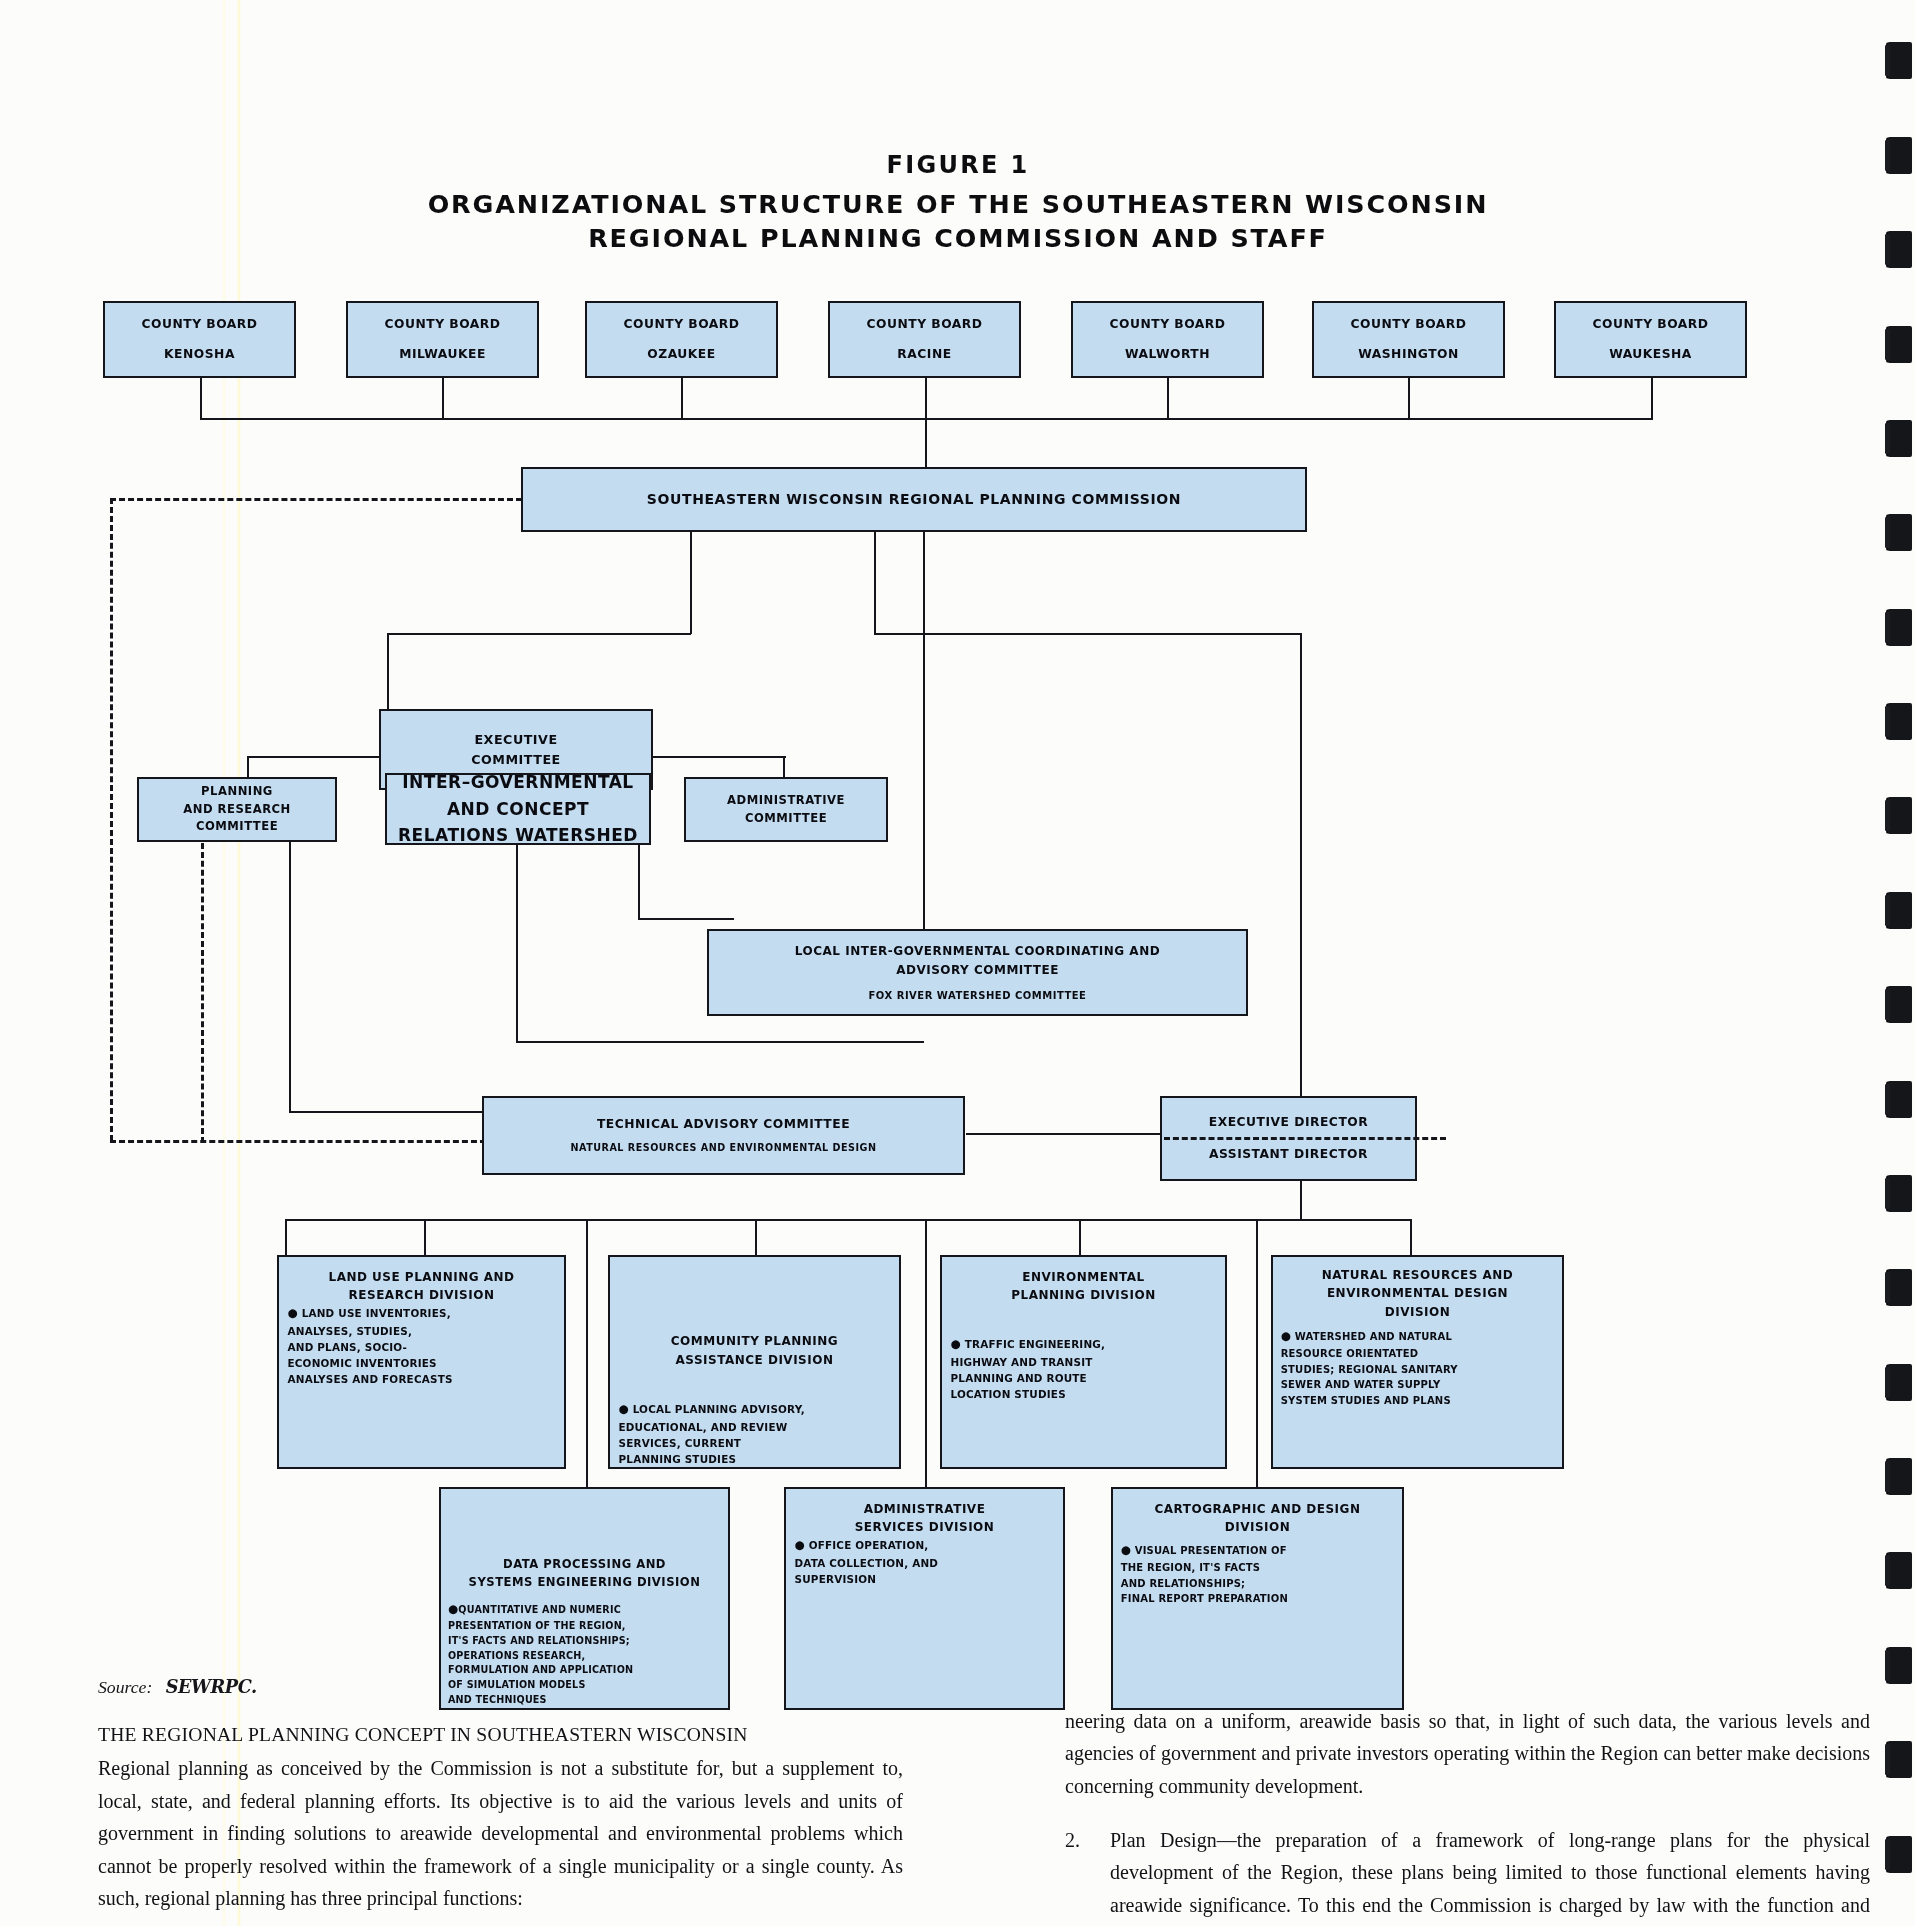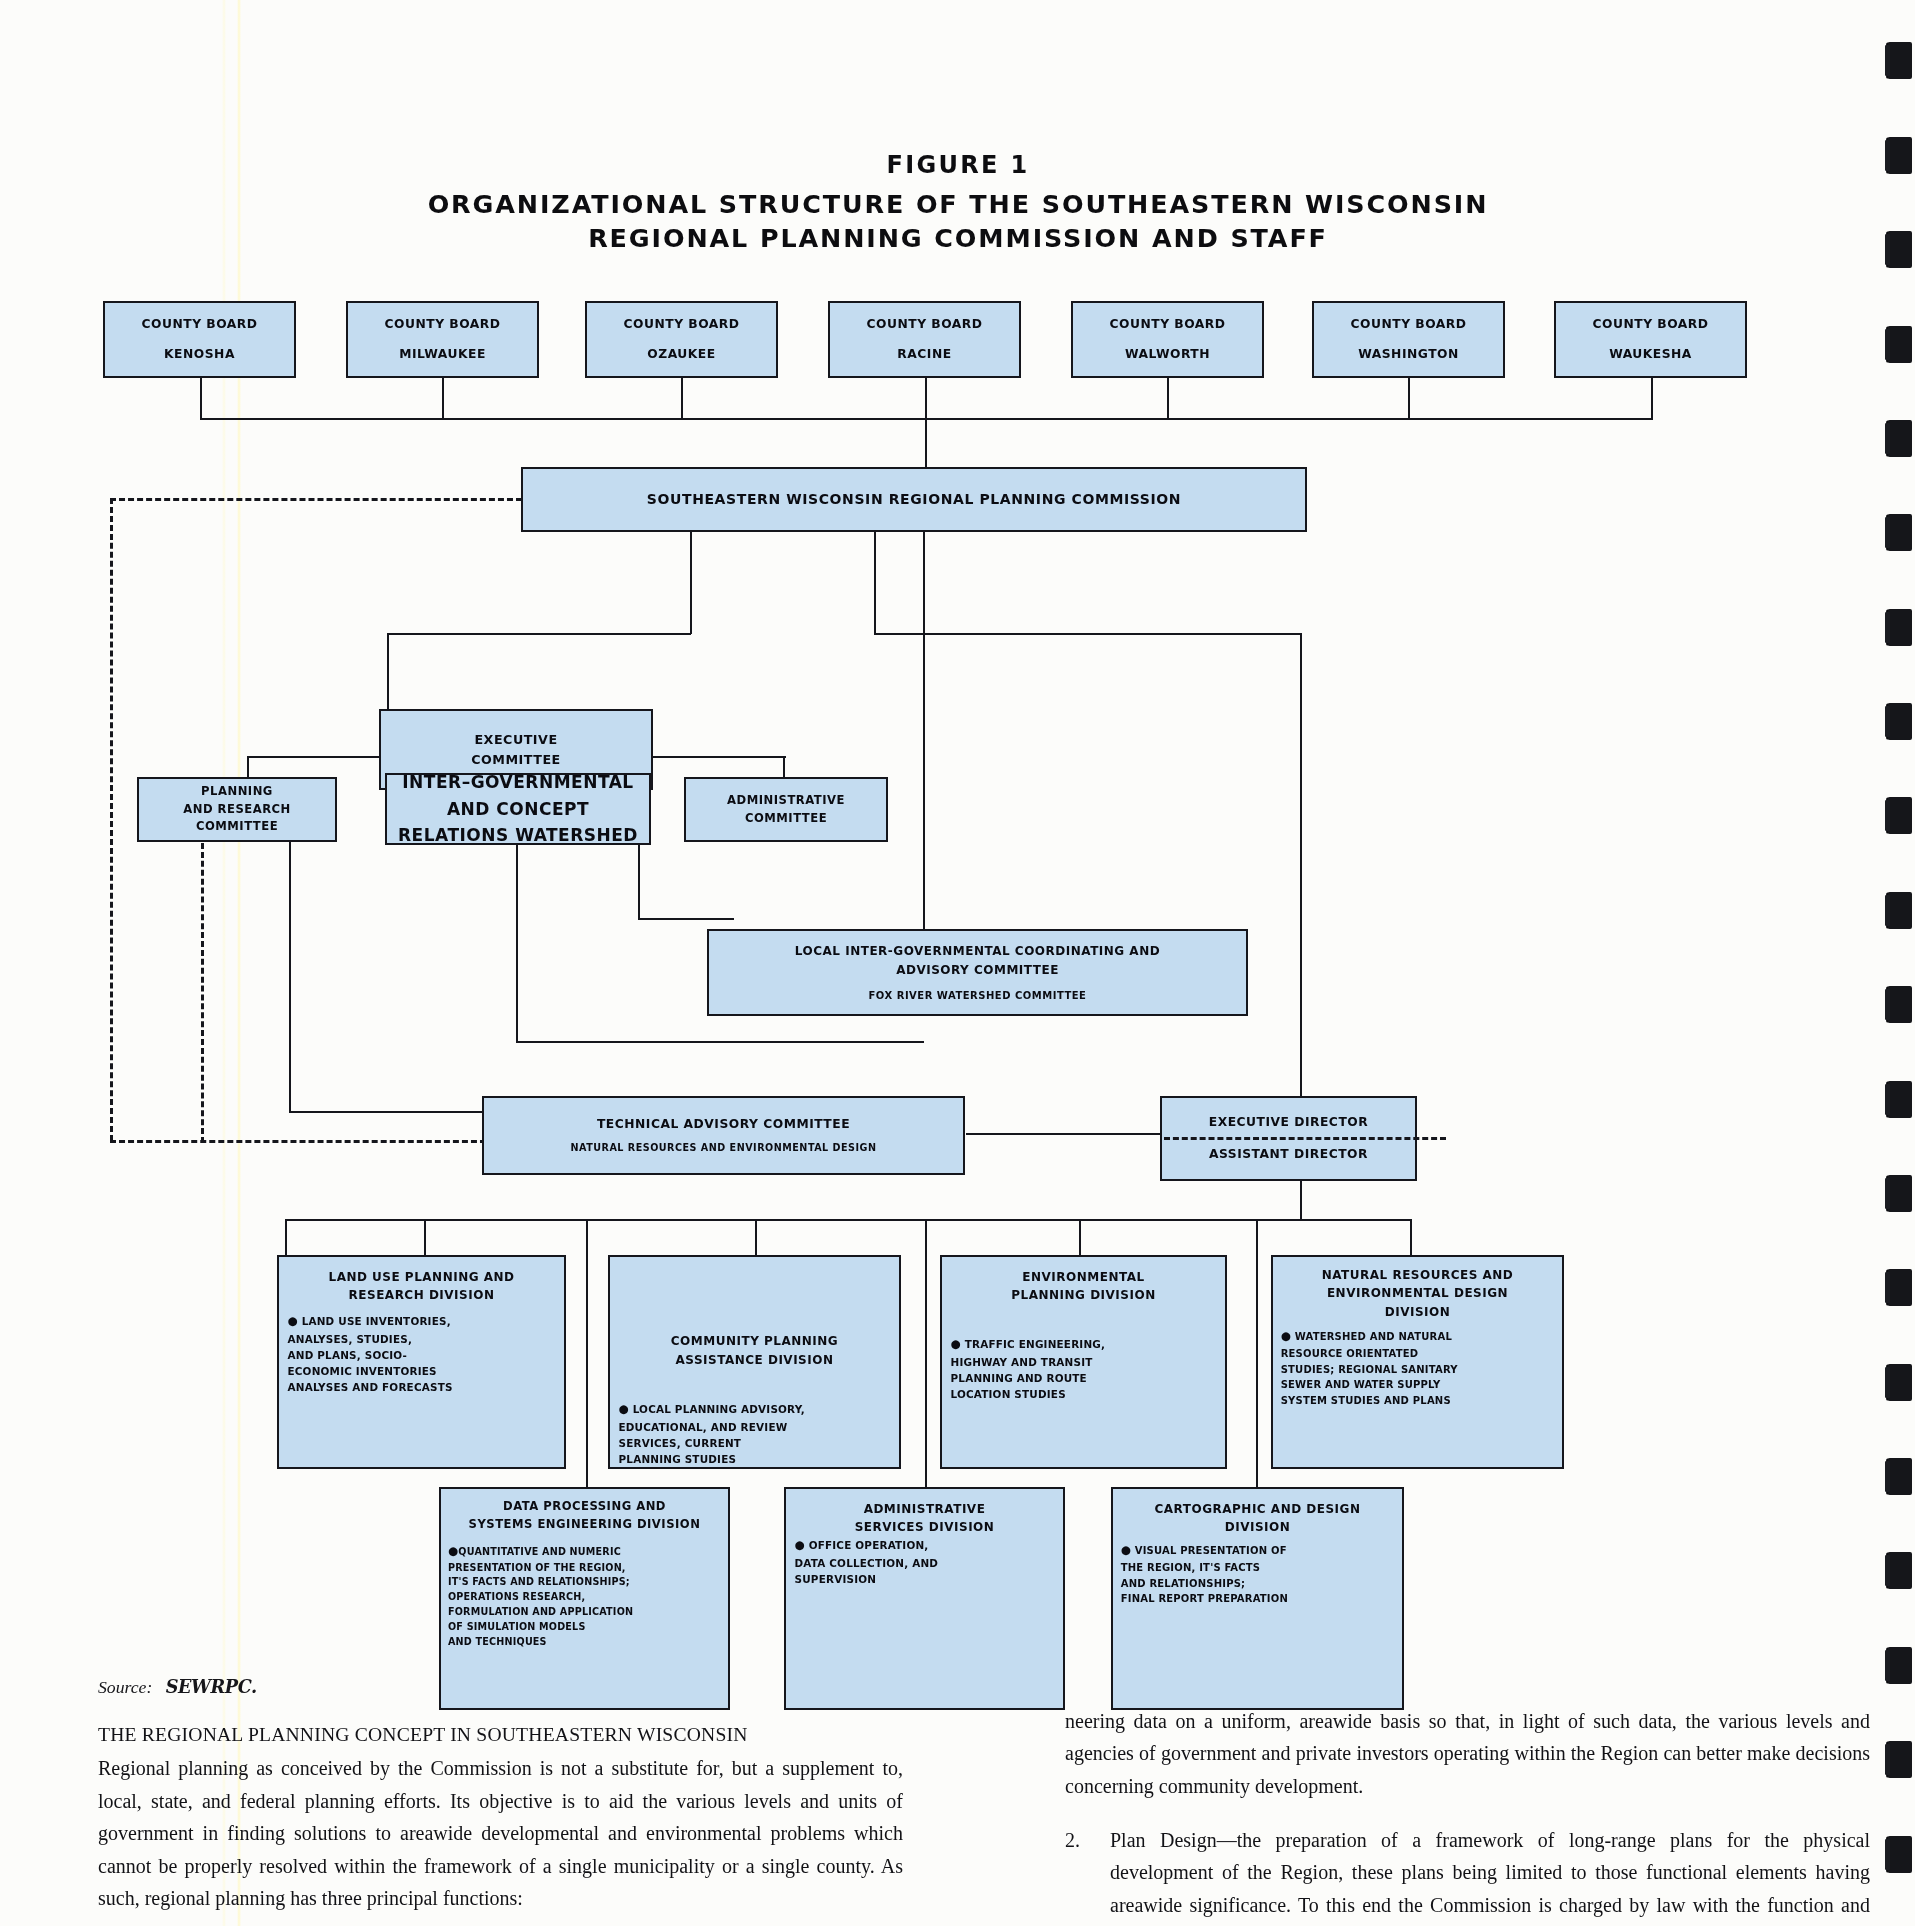--- a/index.html
+++ b/index.html
@@ -235,21 +235,21 @@
 
   <div class="ln-v" style="left:586px; top:1219px; height:268px"></div>
   <div class="ln-v" style="left:925px; top:1219px; height:268px"></div>
   <div class="ln-v" style="left:1256px; top:1219px; height:268px"></div>
 
   <div class="box" style="left:277px; top:1255px; width:289px; height:214px; justify-content:flex-start; padding:10.8px 8.5px 0 8.5px">
     <div class="btitle">
       <span class="ln">LAND USE PLANNING  AND</span>
       <span class="ln">RESEARCH  DIVISION</span>
     </div>
-    <div class="bbody" style="margin-top:8px">
+    <div class="bbody" style="margin-top:0">
       <span class="ln"><span class="bullet">●</span> <span>LAND USE INVENTORIES,</span></span>
       <span class="ln">ANALYSES, STUDIES,</span>
       <span class="ln">AND PLANS, SOCIO-</span>
       <span class="ln">ECONOMIC INVENTORIES</span>
       <span class="ln">ANALYSES AND FORECASTS</span>
     </div>
   </div>
 
   <div class="box" style="left:608px; top:1255px; width:293px; height:214px; justify-content:flex-end; padding:10.8px 8.5px 0 8.5px">
     <div class="btitle">
@@ -285,21 +285,21 @@
     </div>
     <div class="bbody" style="margin-top:7px;font-size:10px">
       <span class="ln"><span class="bullet">●</span> <span>WATERSHED AND NATURAL</span></span>
       <span class="ln">RESOURCE ORIENTATED</span>
       <span class="ln">STUDIES; REGIONAL SANITARY</span>
       <span class="ln">SEWER AND WATER SUPPLY</span>
       <span class="ln">SYSTEM STUDIES AND PLANS</span>
     </div>
   </div>
 
-  <div class="box" style="left:439px; top:1487px; width:291px; height:223px; justify-content:flex-start; padding:9.2px 7px 0 7px">
+  <div class="box" style="left:439px; top:1487px; width:291px; height:223px; justify-content:flex-end; padding:9.2px 7px 0 7px">
     <div class="btitle" style="font-size:11.6px">
       <span class="ln">DATA PROCESSING AND</span>
       <span class="ln">SYSTEMS ENGINEERING DIVISION</span>
     </div>
     <div class="bbody" style="margin-top:8.5px;font-size:9.6px;line-height:1.72">
       <span class="ln"><span class="bullet">●</span><span>QUANTITATIVE AND NUMERIC</span></span>
       <span class="ln">PRESENTATION OF THE REGION,</span>
       <span class="ln">IT'S FACTS AND RELATIONSHIPS;</span>
       <span class="ln">OPERATIONS RESEARCH,</span>
       <span class="ln">FORMULATION AND APPLICATION</span>

